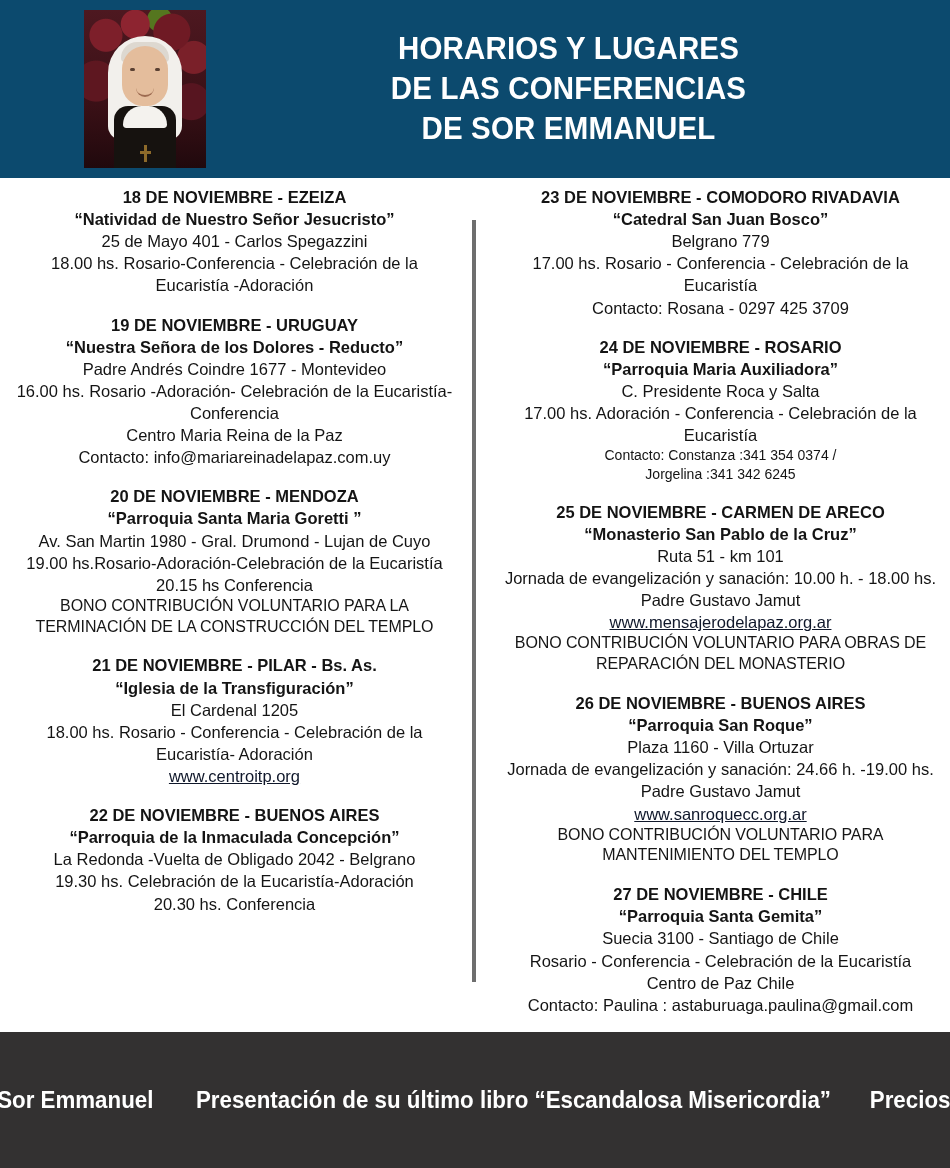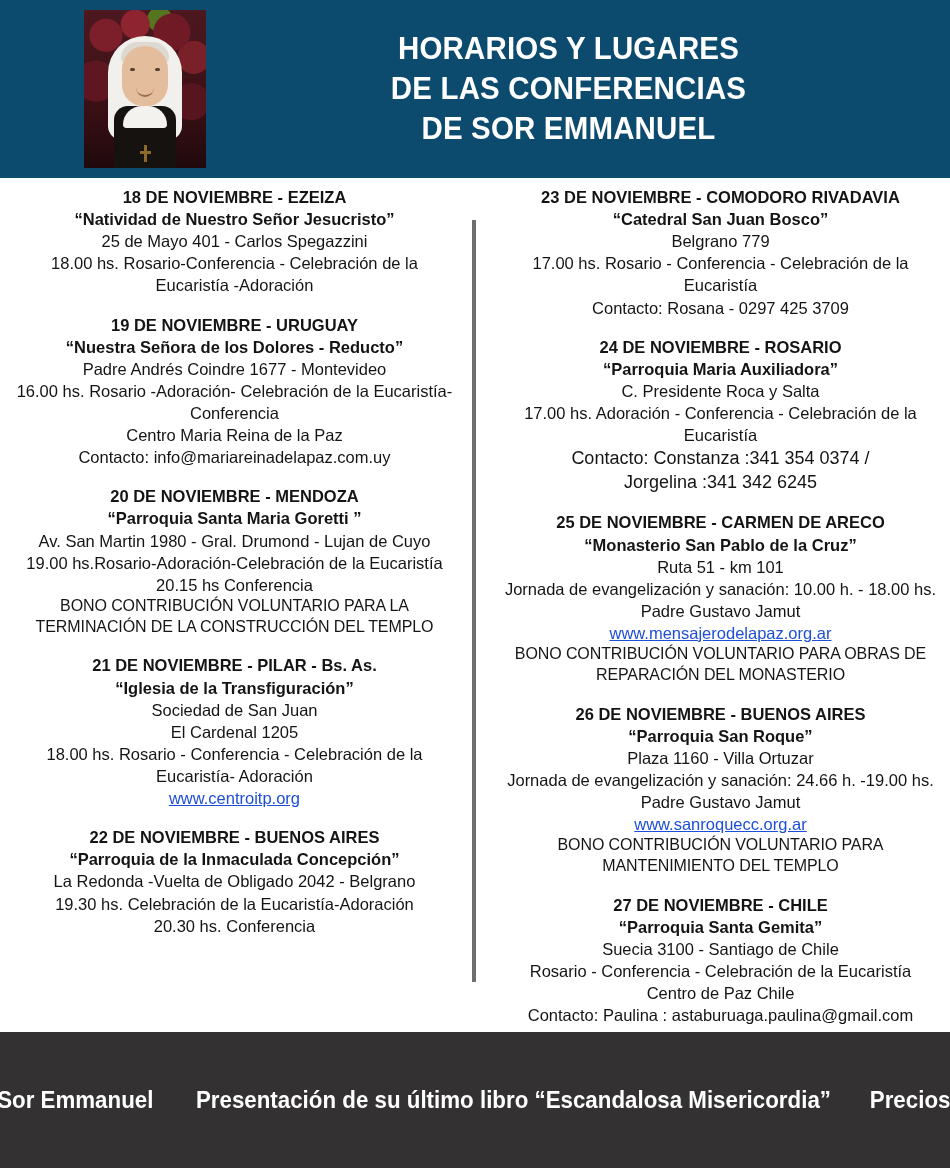--- a/index.html
+++ b/index.html
@@ -183,30 +183,30 @@
   .event .line {
     font-size: 16.5px;
     line-height: 1.34;
     color: #141414;
   }
   .event .line.head {
     font-weight: bold;
     font-size: 16.5px;
   }
   .event .line.small {
-    font-size: 18px;
+    font-size: 14px;
   }
   .event .line.tiny {
     font-size: 16px;
     letter-spacing: -0.1px;
     line-height: 1.30;
     color: #161616;
   }
   .event .line.link {
-    color: #1d4ed8;
+    color: #0f172a;
     text-decoration: underline;
   }
 
   
   .footer {
     background: #333131;
     height: 136px;
     display: flex;
     align-items: center;
     justify-content: center;
@@ -268,21 +268,20 @@
         <div class="line head">20 DE NOVIEMBRE - MENDOZA</div>
         <div class="line head">“Parroquia Santa Maria Goretti ”</div>
         <div class="line">Av. San Martin 1980 - Gral. Drumond - Lujan de Cuyo</div>
         <div class="line">19.00 hs.Rosario-Adoración-Celebración de la Eucaristía</div>
         <div class="line">20.15 hs Conferencia</div>
         <div class="line tiny">BONO CONTRIBUCIÓN VOLUNTARIO PARA LA TERMINACIÓN DE LA CONSTRUCCIÓN DEL TEMPLO</div>
       </div>
       <div class="event">
         <div class="line head">21 DE NOVIEMBRE - PILAR - Bs. As.</div>
         <div class="line head">“Iglesia de la Transfiguración”</div>
-        <div class="line">Sociedad de San Juan</div>
         <div class="line">El Cardenal 1205</div>
         <div class="line">18.00 hs. Rosario - Conferencia - Celebración de la</div>
         <div class="line">Eucaristía- Adoración</div>
         <div class="line link">www.centroitp.org</div>
       </div>
       <div class="event">
         <div class="line head">22 DE NOVIEMBRE - BUENOS AIRES</div>
         <div class="line head">“Parroquia de la Inmaculada Concepción”</div>
         <div class="line">La Redonda -Vuelta de Obligado 2042 - Belgrano</div>
         <div class="line">19.30 hs. Celebración de la Eucaristía-Adoración</div>

